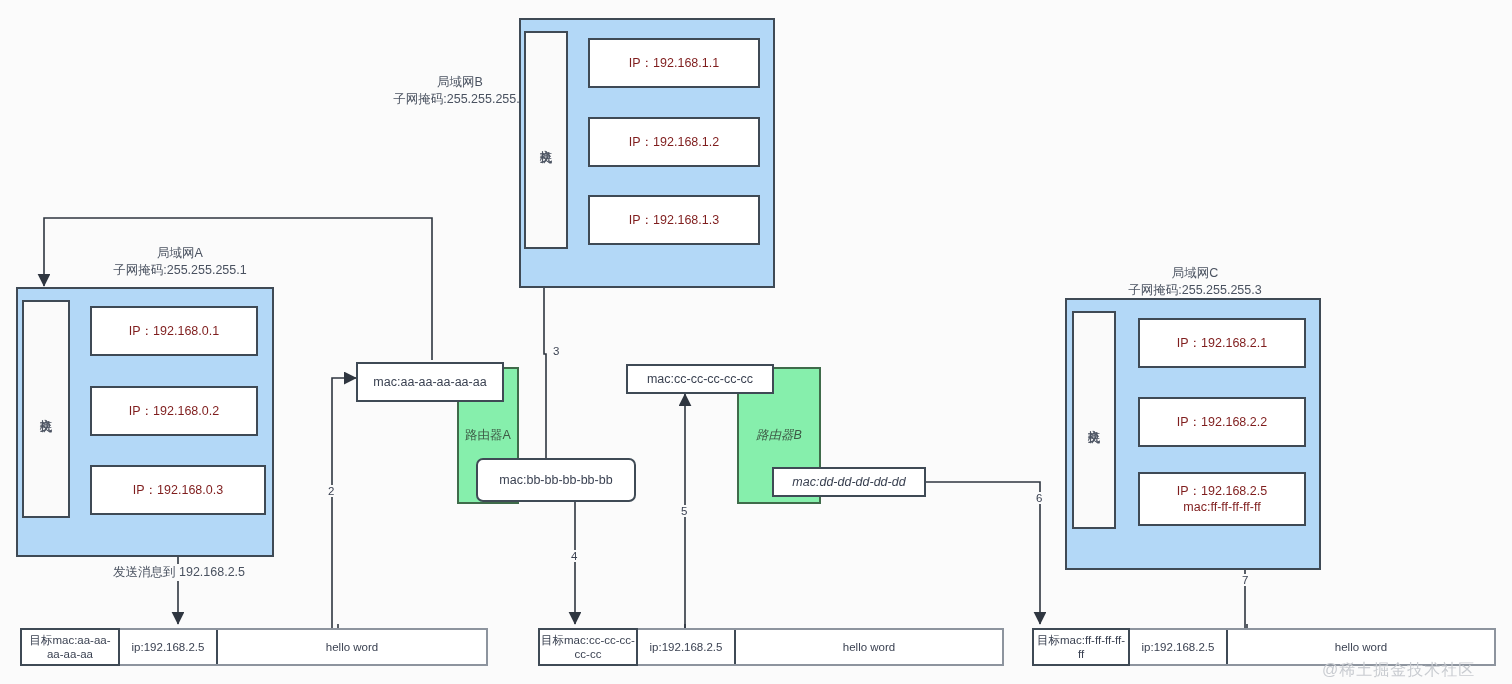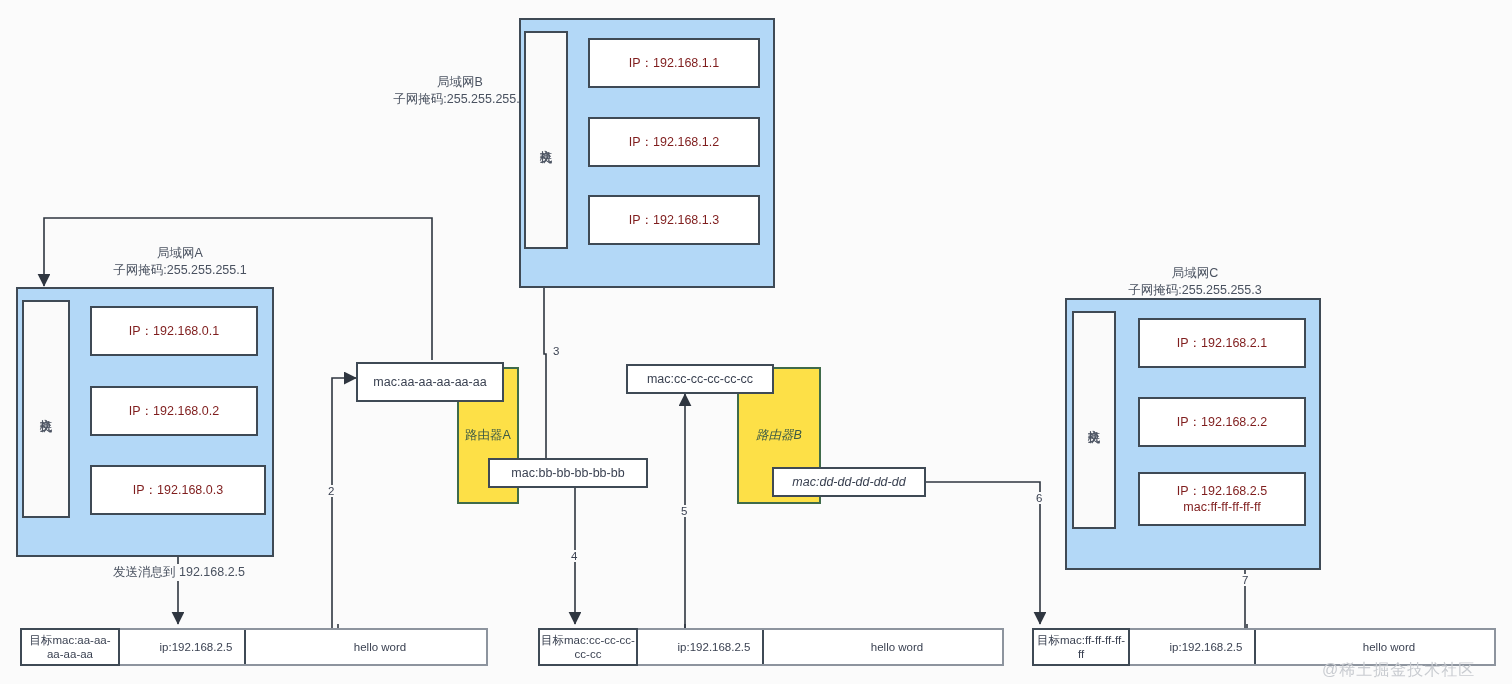--- a/index.html
+++ b/index.html
@@ -43,21 +43,21 @@
     position:absolute;
     background:#ffffff;
     border:2px solid #3f4a55;
     box-sizing:border-box;
     display:flex;flex-direction:column;align-items:center;justify-content:center;
     font-size:12.5px;line-height:16px;color:#7f1d1d;
     white-space:nowrap;
   }
   .router{
     position:absolute;
-    background:#fde047;
+    background:#86efac;
     border:2px solid #3f6b4a;
     box-sizing:border-box;
     display:flex;align-items:center;justify-content:center;
   }
   .router span{
     font-size:12.5px;color:#3d5a45;
     writing-mode:horizontal-tb;
   }
   .macbox{
     position:absolute;
@@ -68,21 +68,20 @@
     font-size:12.5px;color:#3b4252;white-space:nowrap;
     z-index:4;
   }
   .packet{
     position:absolute;
     background:#ffffff;
     border:2px solid #8d949e;
     box-sizing:border-box;
     display:flex;
     z-index:5;
-    gap:28px;
   }
   .packet .cell{
     border-right:2px solid #3f4a55;
     box-sizing:border-box;
     display:flex;align-items:center;justify-content:center;
     text-align:center;
     font-size:11.5px;line-height:14px;color:#3b4252;
   }
   .packet .cell:last-child{border-right:none;}
   .packet .cell.mac{border:2px solid #3f4a55;margin:-2px 0 -2px -2px;}
@@ -202,21 +201,21 @@
   </div>
   <div class="host" style="left:1138px;top:472px;width:168px;height:54px;">
     <div>IP：192.168.2.5</div>
     <div>mac:ff-ff-ff-ff-ff</div>
   </div>
 
   <div class="router" style="left:457px;top:367px;width:62px;height:137px;">
     <span>路由器A</span>
   </div>
   <div class="macbox" style="left:356px;top:362px;width:148px;height:40px;">mac:aa-aa-aa-aa-aa</div>
-  <div class="macbox" style="left:488px;top:458px;width:160px;height:30px;">mac:bb-bb-bb-bb-bb</div>
+  <div class="macbox" style="left:476px;top:458px;width:160px;height:44px;border-radius:7px;">mac:bb-bb-bb-bb-bb</div>
 
   <div class="router" style="left:737px;top:367px;width:84px;height:137px;font-style:italic;">
     <span>路由器B</span>
   </div>
   <div class="macbox" style="left:626px;top:364px;width:148px;height:30px;">mac:cc-cc-cc-cc-cc</div>
   <div class="macbox" style="left:772px;top:467px;width:154px;height:30px;font-style:italic;">mac:dd-dd-dd-dd-dd</div>
 
   <div class="note" style="left:110px;top:564px;">发送消息到 192.168.2.5</div>
 
   <div class="edge-label" style="left:326px;top:485px;">2</div>

